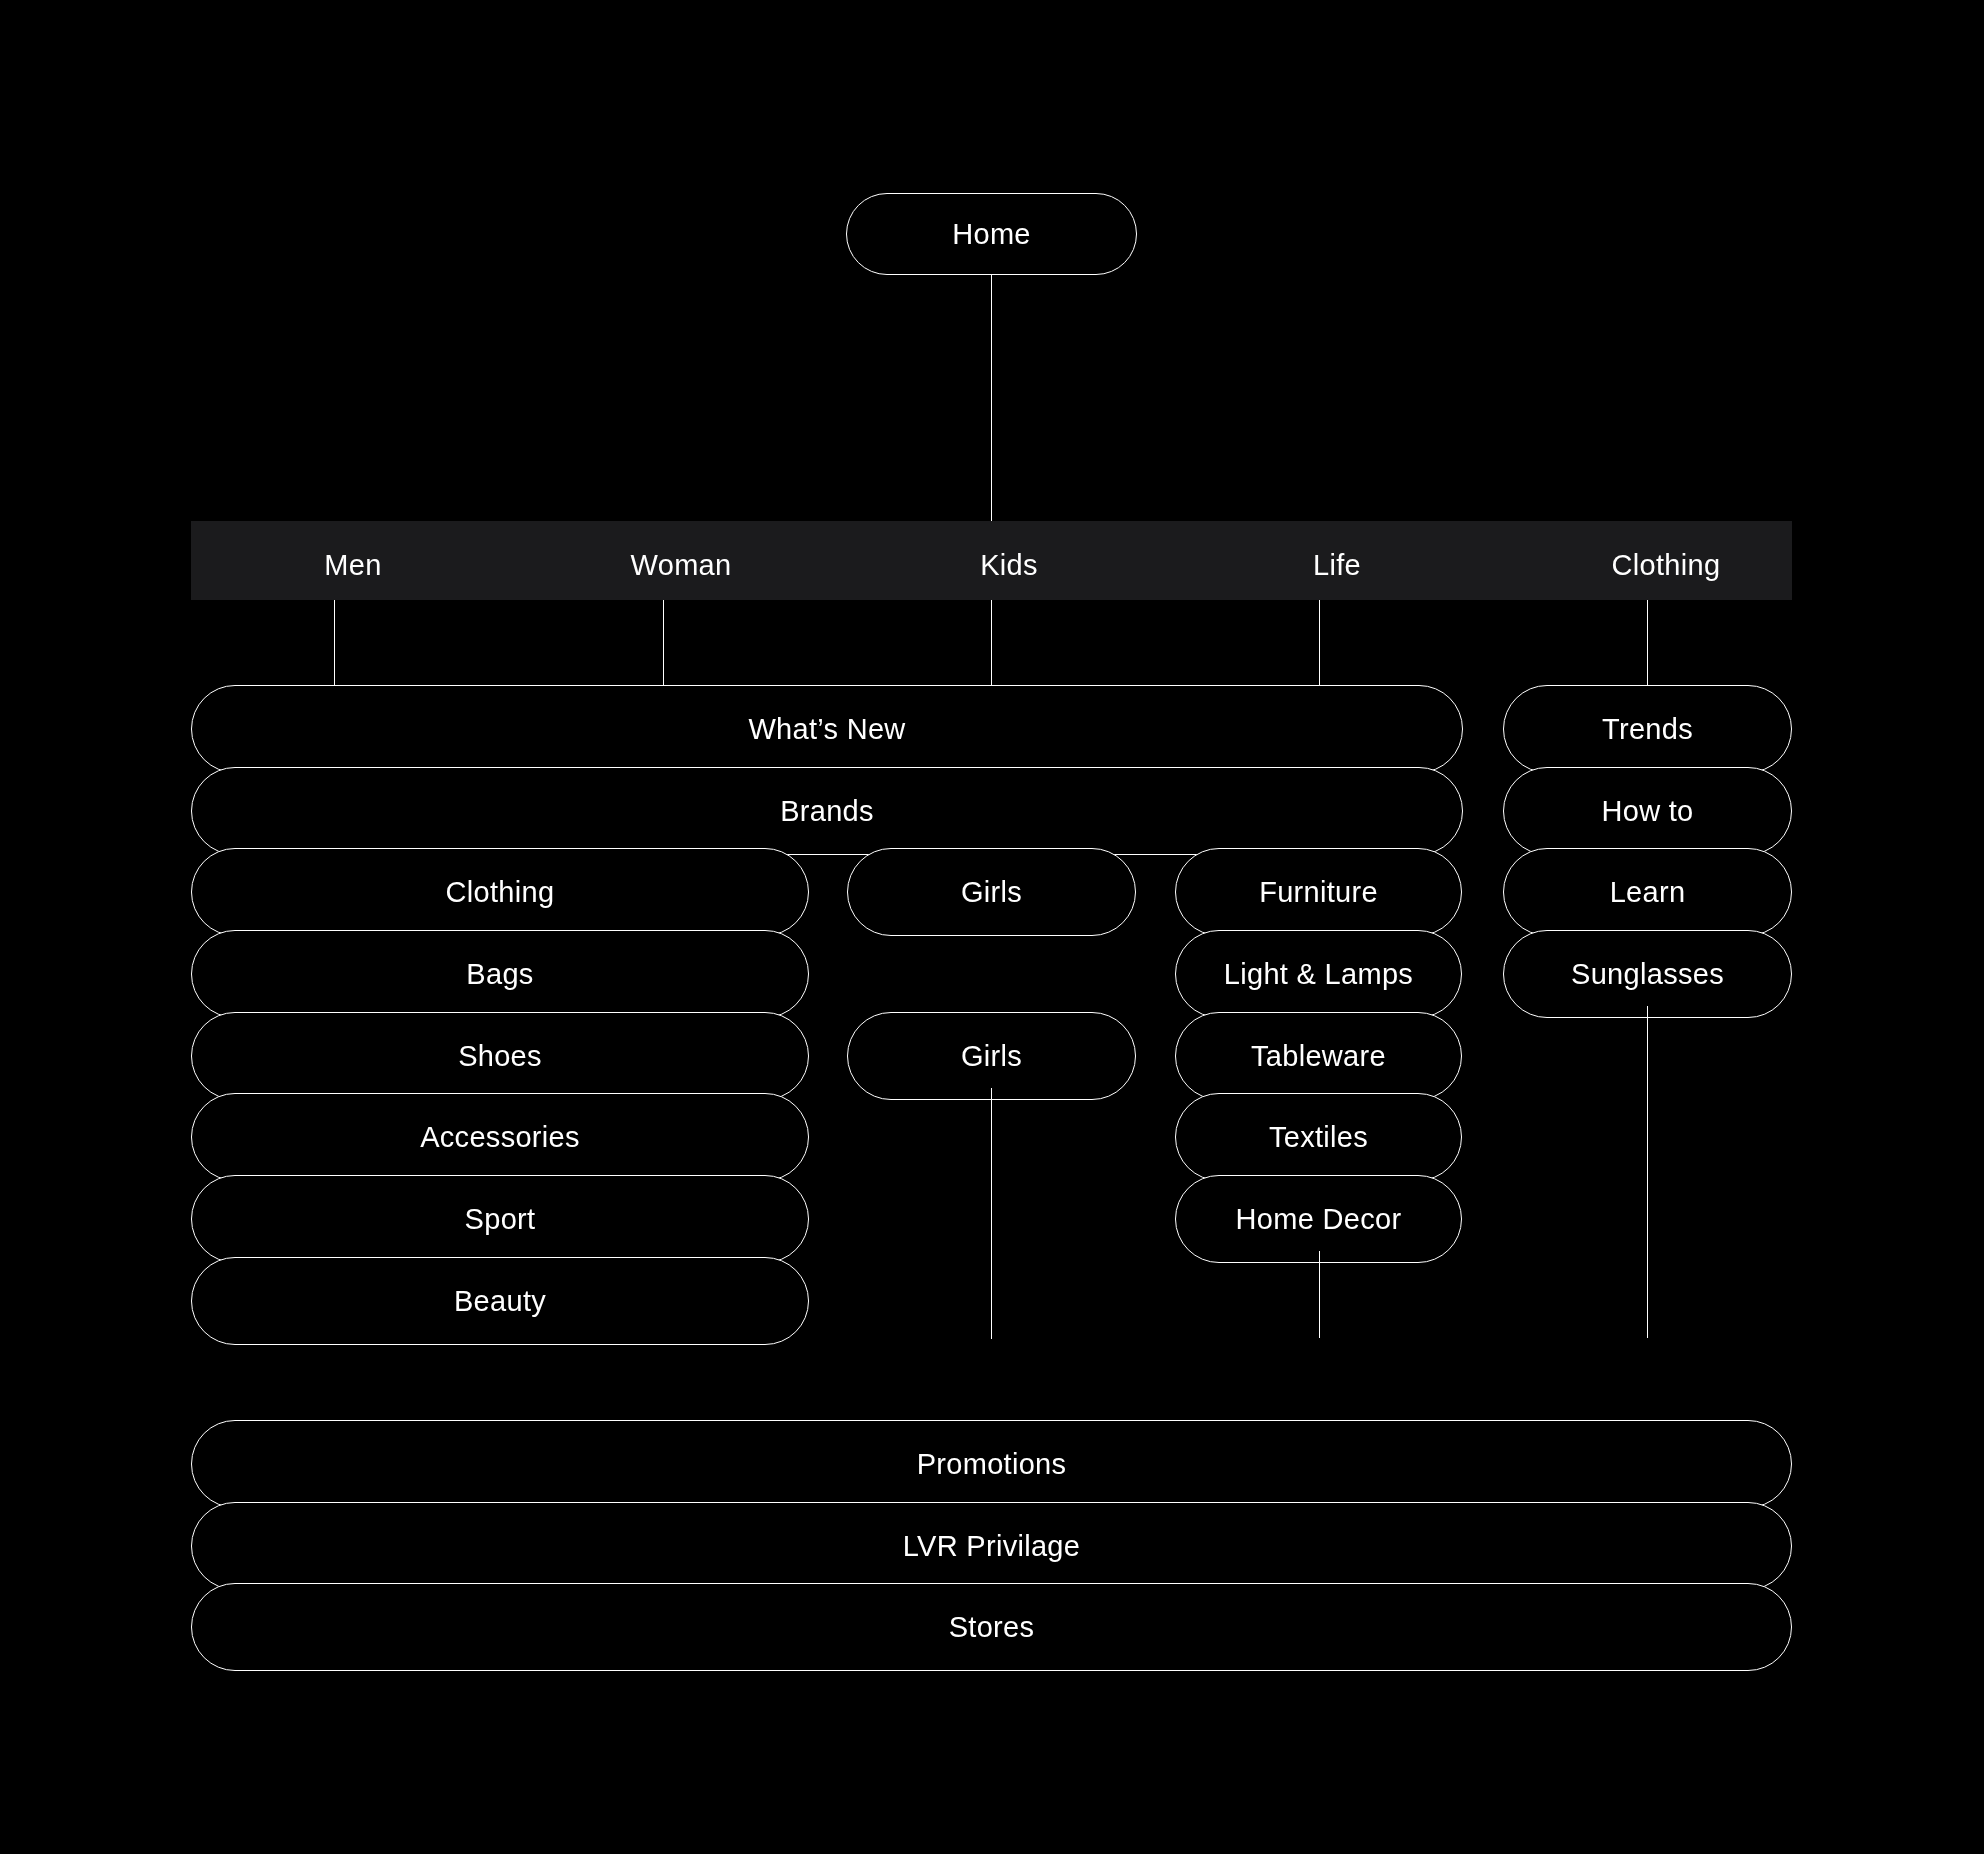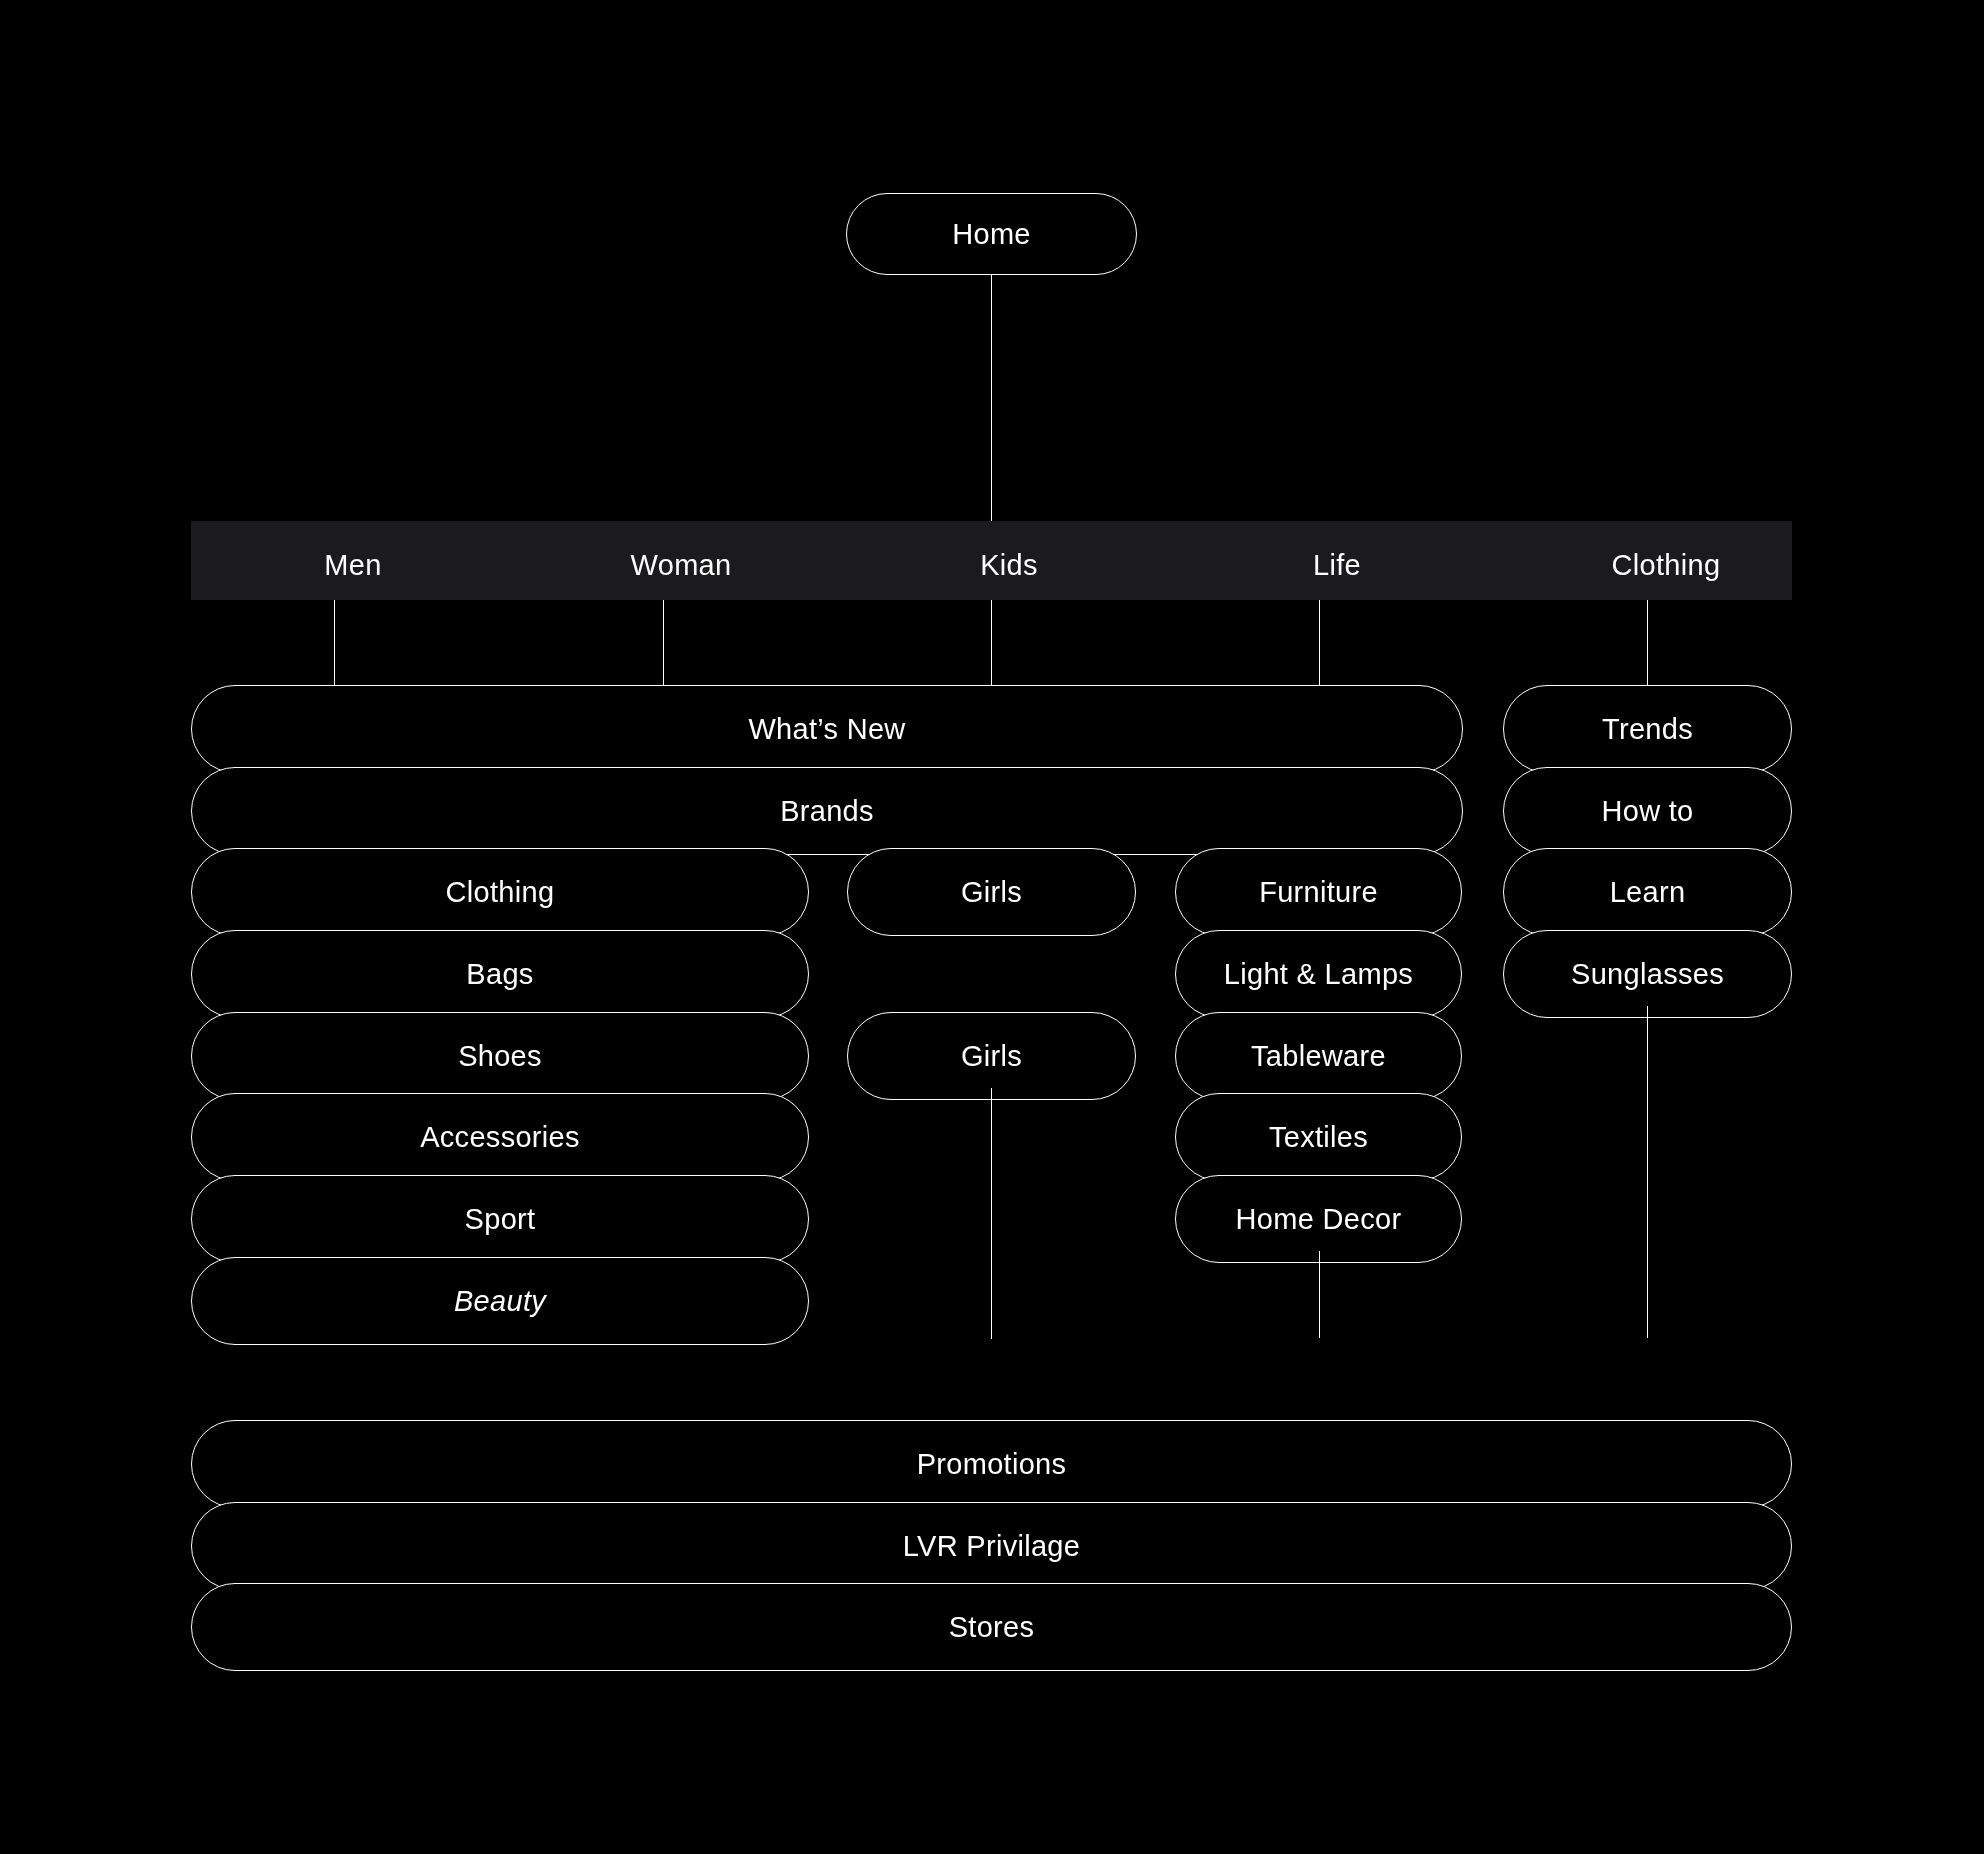--- a/index.html
+++ b/index.html
@@ -75,21 +75,21 @@
   .col-b { left: 847px; width: 289px; }
   .col-c { left: 1175px; width: 287px; }
   .col-d { left: 1503px; width: 289px; }
   .row-1 { top: 685px; }
   .row-2 { top: 767px; }
   .row-3 { top: 848px; }
   .row-4 { top: 930px; }
   .row-5 { top: 1012px; }
   .row-6 { top: 1093px; }
   .row-7 { top: 1175px; }
-  .row-8 { top: 1257px; font-style: italic; }
+  .row-8 { top: 1257px; }
   
   .ln-kids-b  { left: 991px; top: 1088px; height: 251px; }
   .ln-life-b  { left: 1319px; top: 1251px; height: 87px; }
   .ln-story-b { left: 1647px; top: 1006px; height: 332px; }
   
   .bar { left: 191px; width: 1601px; }
   .b-1 { top: 1338px; }
   .b-2 { top: 1420px; }
   .b-3 { top: 1502px; }
   .b-4 { top: 1583px; text-align: right; }

